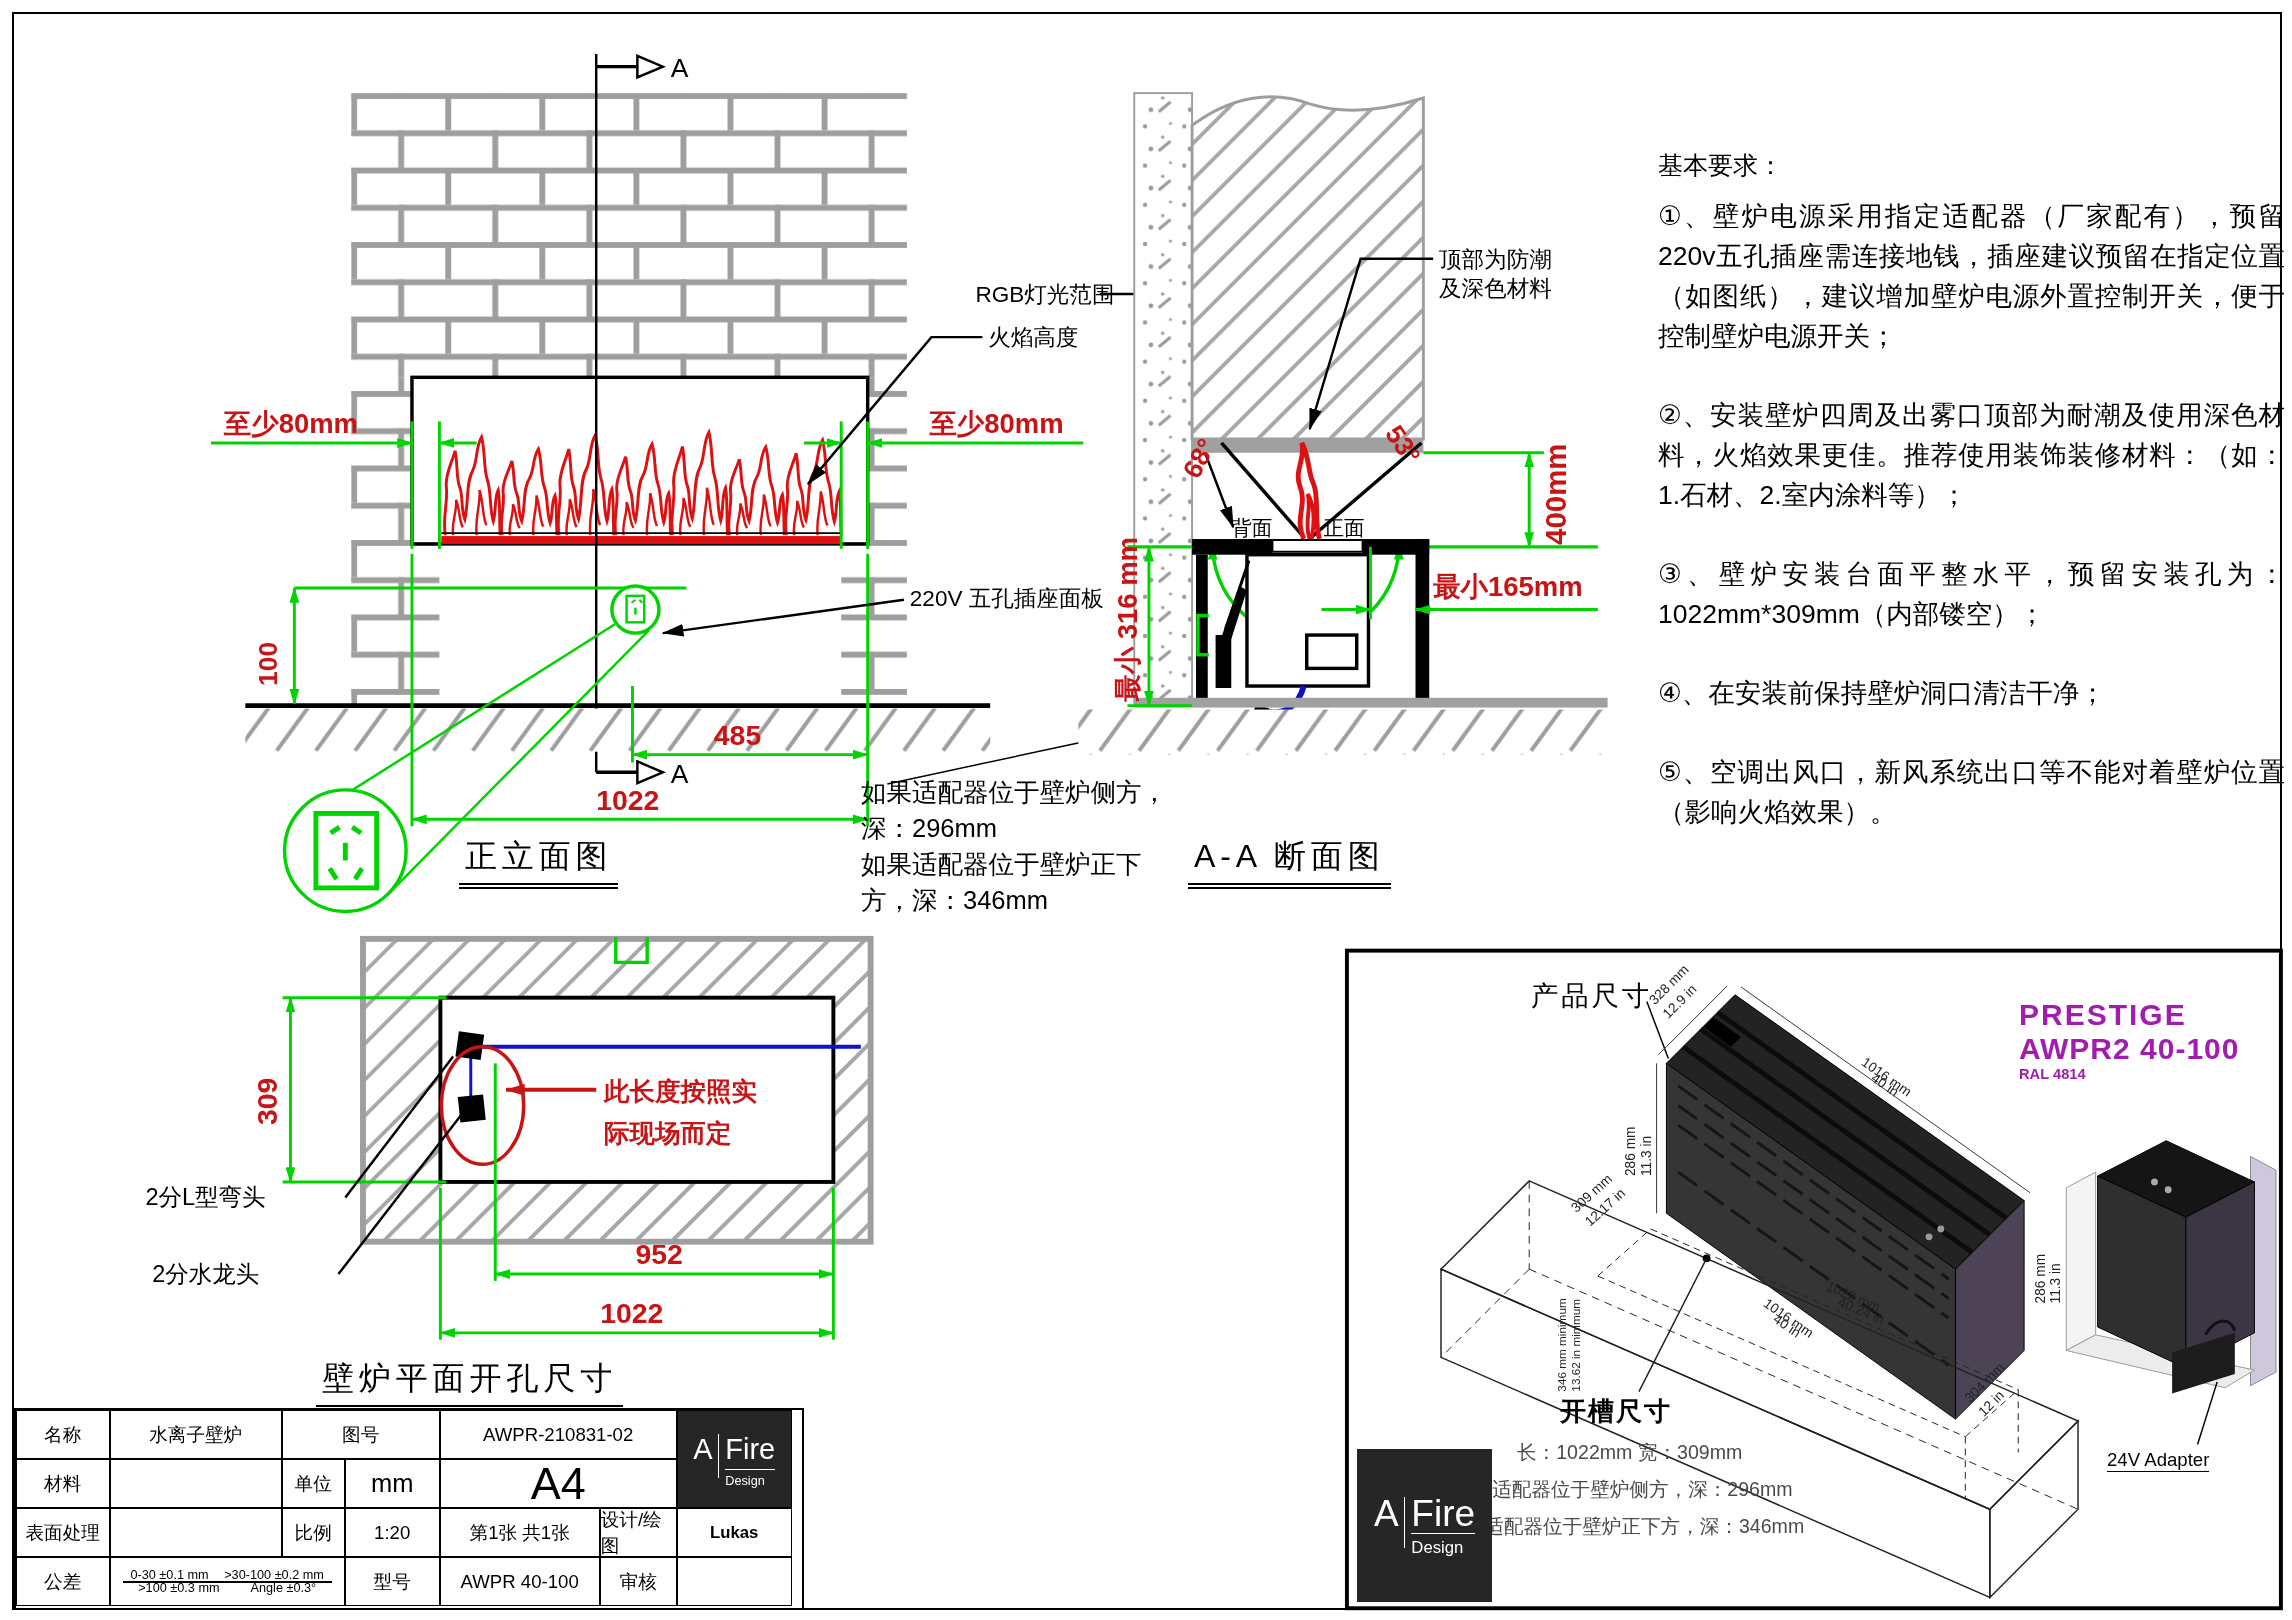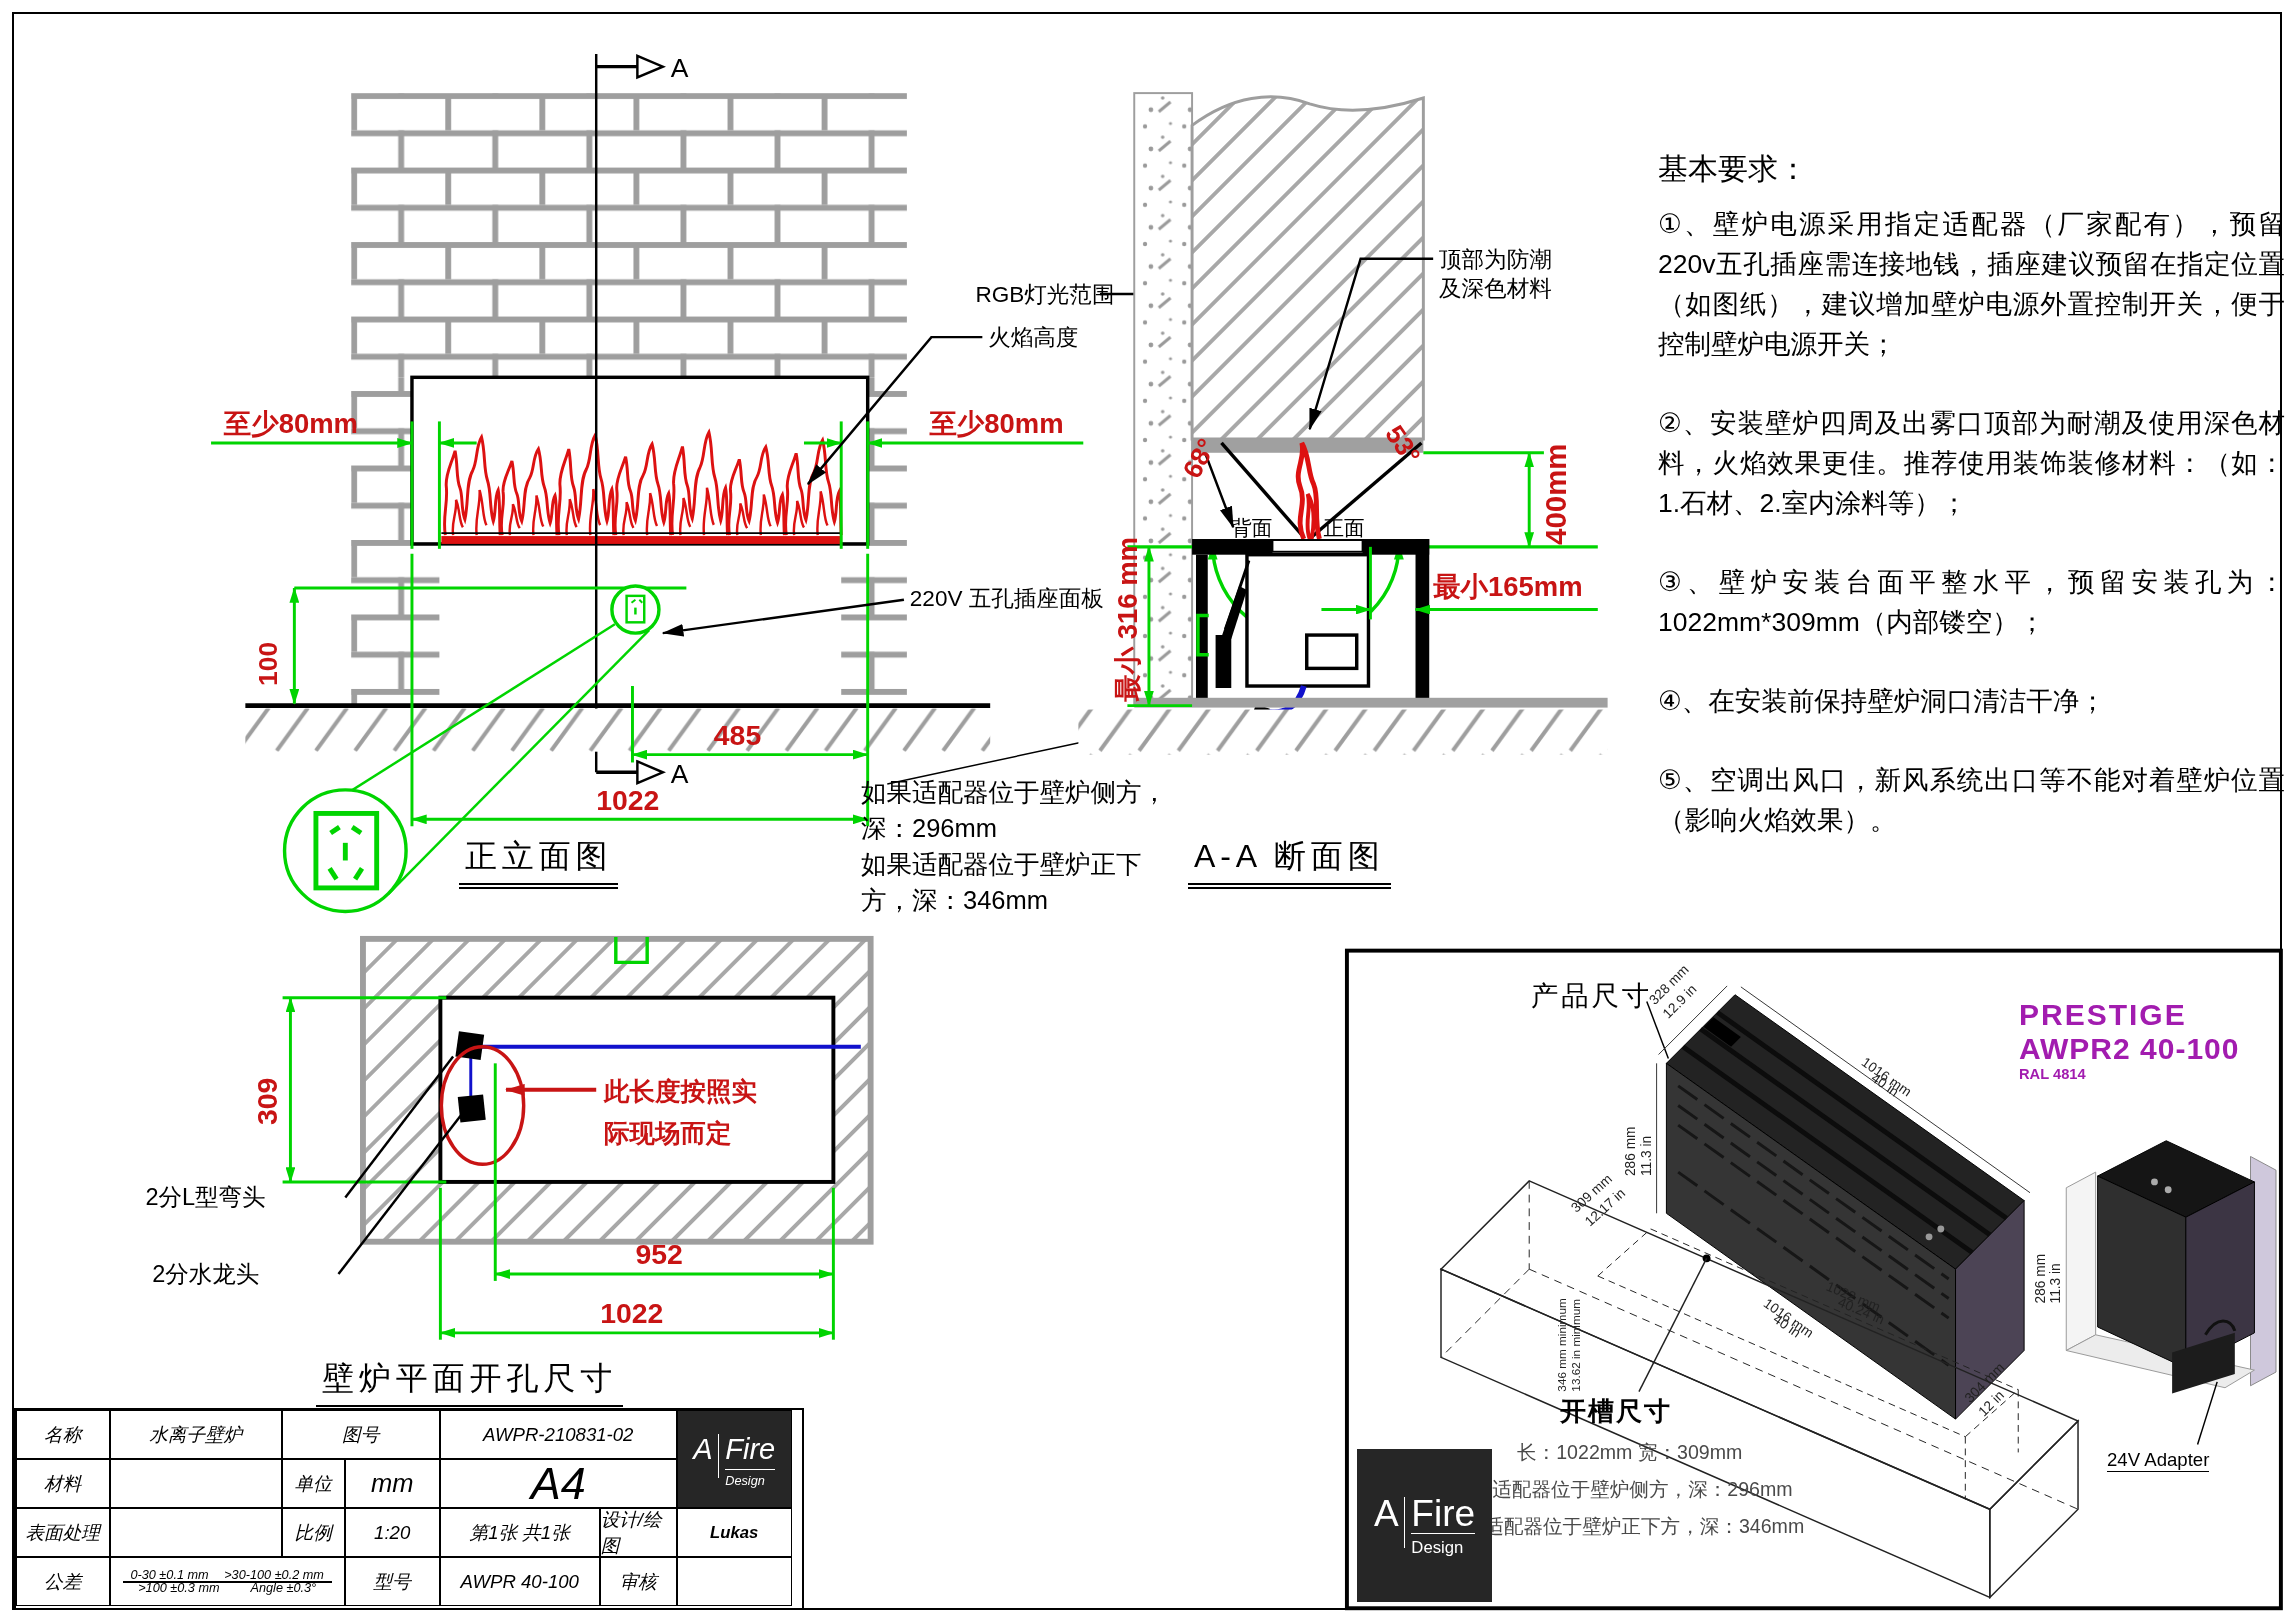--- a/index.html
+++ b/index.html
@@ -4,37 +4,37 @@
 <style>
   html,body{margin:0;padding:0;background:#888;}
   #page{position:relative;width:2293px;height:1620px;background:#ffffff;overflow:hidden;
         font-family:"Liberation Sans","DejaVu Sans",sans-serif;color:#000;}
   #sheet-border{position:absolute;left:11.8px;top:11.8px;width:2266px;height:1594px;border:2.9px solid #000;}
   svg{position:absolute;left:0;top:0;}
   .t{position:absolute;white-space:nowrap;}
   .view-title{font-size:32px;letter-spacing:4.9px;border-bottom:6.9px double #000;padding:0 5.9px 3.9px 5.9px;}
   .note{font-size:25.5px;line-height:36px;margin-left:20px;}
   .req{position:absolute;left:1658px;top:149px;width:627px;}
-  .req h3{font-size:30px;font-weight:normal;margin:0 0 13.7px 0;}
+  .req h3{font-size:25px;font-weight:normal;margin:0 0 13.7px 0;}
   .req p{font-size:26.5px;line-height:40px;margin:0 0 39px 0;text-align:justify;}
   .brand{position:absolute;left:2019px;top:998px;width:237px;text-align:left;color:#a21caf;}
   .brand .b1{font-size:30px;font-weight:bold;letter-spacing:2px;line-height:33px;}
   .brand .b2{font-size:30px;font-weight:bold;letter-spacing:1px;line-height:35px;}
   .brand .b3{font-size:14.7px;font-weight:bold;line-height:17.6px;}
   .slotline{font-size:19.6px;color:#4a4a4a;}
   .logo{background:#262626;color:#fff;display:flex;align-items:center;justify-content:center;}
   .logo .inner{display:flex;align-items:flex-start;}
   .logo .la{font-size:37px;line-height:39px;}
   .logo .bar{width:1px;background:#fff;align-self:stretch;margin:3.9px 5.9px 9.8px 5.9px;}
   .logo .lf{font-size:37px;line-height:39px;}
   .logo .ld{font-size:16.7px;display:block;border-top:1px solid #fff;padding-top:4px;}
   
   #tblock{position:absolute;left:13.7px;top:1408px;width:790px;height:202px;border:2.9px solid #000;box-sizing:border-box;
           display:grid;grid-template-columns:94px 172px 63px 95px 160px 77px 115px;grid-template-rows:49px 49px 49px 49px;}
-  #tblock>div{border:1.5px solid #000;display:flex;align-items:center;justify-content:center;font-size:18.6px;box-sizing:border-box;overflow:hidden;font-style:italic;}
+  #tblock>div{border:1.5px solid #000;display:flex;align-items:center;justify-content:center;font-size:18.6px;box-sizing:border-box;overflow:hidden;}
   #tblock .big{font-size:45px;}
   #tblock .tol{flex-direction:column;padding:12px;font-size:12.7px;}
   #tblock .tol .row{display:flex;width:100%;height:50%;align-items:center;justify-content:space-around;}
   #tblock .tol .row.b{border-top:2.9px solid #000;}
   .dimred{fill:#c81414;font-weight:bold;}
   .lbl{fill:#000;}
 </style>
 </head>
 <body>
 

